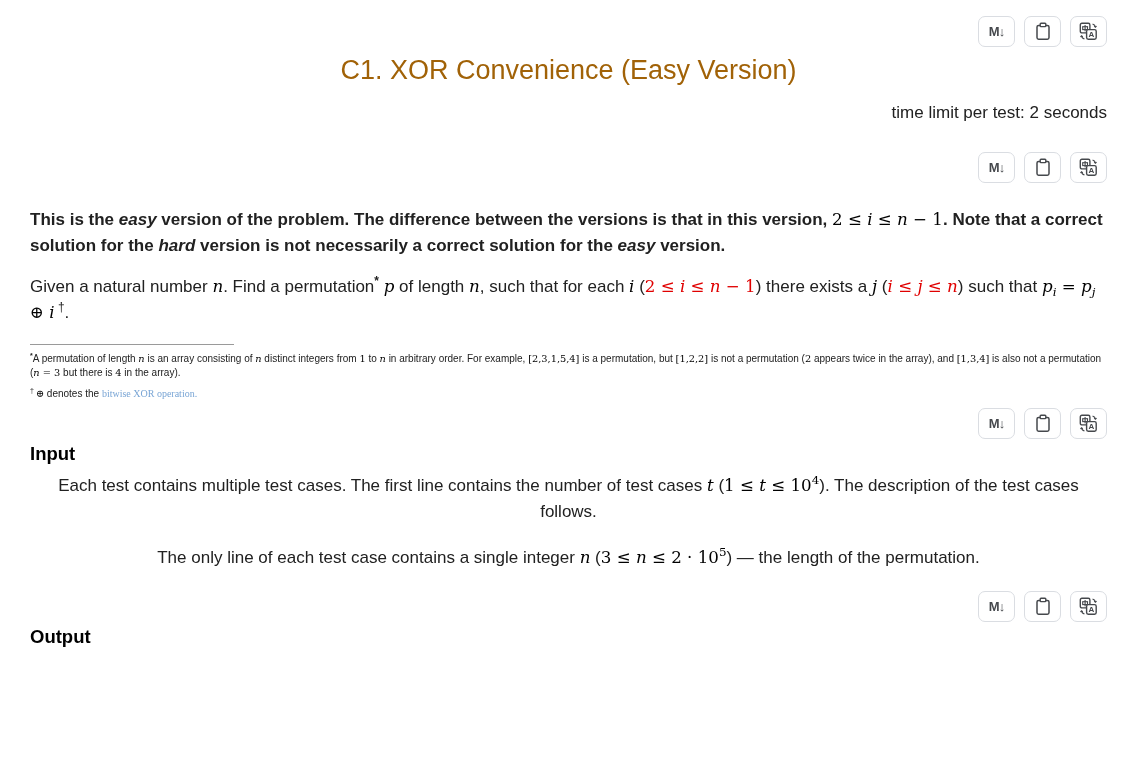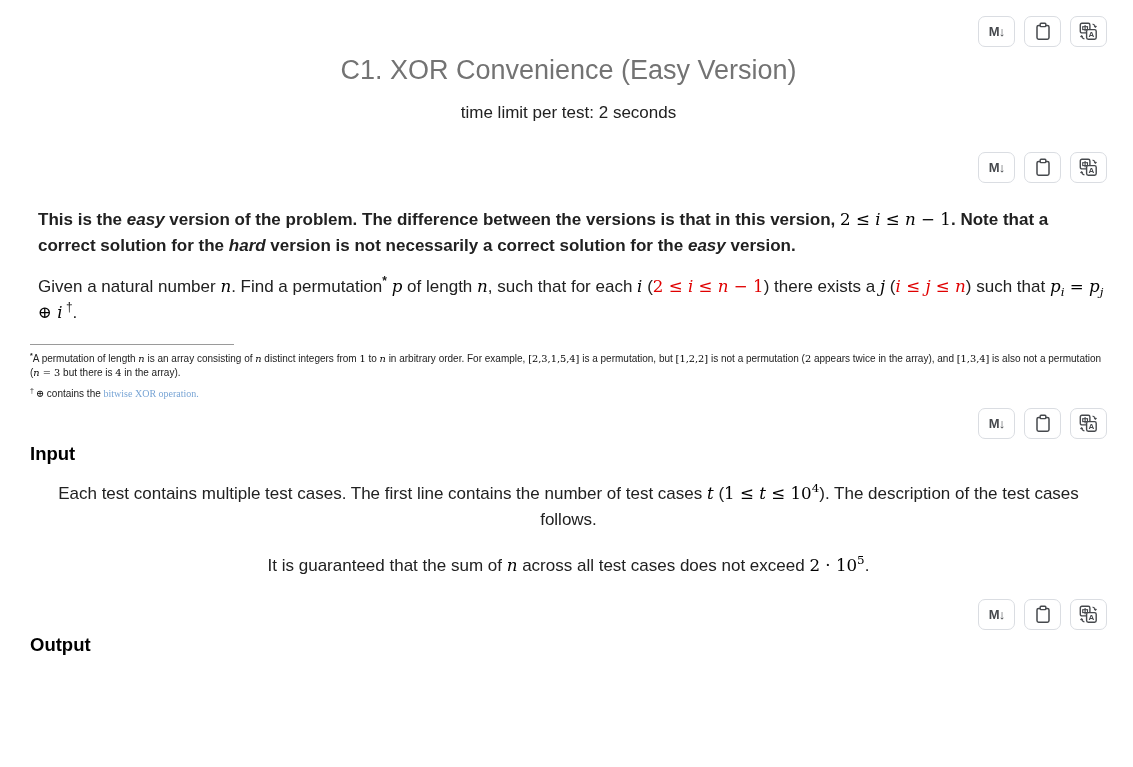--- a/index.html
+++ b/index.html
@@ -18,26 +18,26 @@
   
   .toolbar{display:flex;justify-content:flex-end;gap:9px;}
   .tbtn{
     width:37px;height:31px;border:1px solid var(--btn-border);border-radius:7px;
     background:#fff;display:inline-flex;align-items:center;justify-content:center;
     cursor:pointer;padding:0;color:var(--icon);
   }
   .md-label{font-weight:700;font-size:13px;color:var(--icon);letter-spacing:-1px;font-family:"Liberation Sans",sans-serif;}
   .tbtn svg{display:block;}
   
-  .title{text-align:center;font-size:27px;color:#737373;margin:8px 0 14px;font-weight:400;}
-  .limits{text-align:center;line-height:26px;color:#212121;}
-  .section-heading{font-size:18.5px;font-weight:700;color:#000;margin:2px 0 16px;}
+  .title{text-align:center;font-size:27px;color:#a16207;margin:8px 0 14px;font-weight:400;}
+  .limits{text-align:right;line-height:26px;color:#212121;}
+  .section-heading{font-size:18.5px;font-weight:700;color:#000;margin:2px 0 8px;}
   
   p{margin:0;line-height:1.5;}
-  .stmt-p{margin-bottom:16px;margin-left:8px;}
+  .stmt-p{margin-bottom:16px;}
   .in-p{margin-bottom:20px;text-align:center;}
   .t{}
   .b{font-weight:700;}
   .bi{font-weight:700;font-style:italic;}
   .m{font-family:"DejaVu Serif", serif;font-size:0.98em;color:#000;}
   .mi{font-family:"DejaVu Serif", serif;font-style:italic;font-size:0.98em;color:#000;}
   .r{color:var(--math-red);}
   .sup{vertical-align:super;font-size:70%;line-height:0;}
   .sub{vertical-align:sub;font-size:70%;line-height:0;}
   .link{color:var(--link-blue);cursor:pointer;font-family:Liberation Serif, serif;}
@@ -105,21 +105,21 @@
     </button>
   </div>
 
   <div>
     <p class="stmt-p"><span class="b">This is the </span><span class="bi">easy</span><span class="b"> version of the problem. The difference between the versions is that in this version, </span><span class="m">2</span><span class="m"> ≤ </span><span class="mi">i</span><span class="m"> ≤ </span><span class="mi">n</span><span class="m"> − 1</span><span class="b">. Note that a correct solution for the </span><span class="bi">hard</span><span class="b"> version is not necessarily a correct solution for the </span><span class="bi">easy</span><span class="b"> version.</span></p>
     <p class="stmt-p"><span class="t">Given a natural number </span><span class="mi">n</span><span class="t">. Find a permutation</span><span class="sup b">*</span><span class="t"> </span><span class="mi">p</span><span class="t"> of length </span><span class="mi">n</span><span class="t">, such that for each </span><span class="mi">i</span><span class="t"> (</span><span class="m r">2</span><span class="m r"> ≤ </span><span class="mi r">i</span><span class="m r"> ≤ </span><span class="mi r">n</span><span class="m r"> − 1</span><span class="t">) there exists a </span><span class="mi">j</span><span class="t"> (</span><span class="mi r">i</span><span class="m r"> ≤ </span><span class="mi r">j</span><span class="m r"> ≤ </span><span class="mi r">n</span><span class="t">) such that </span><span class="mi">p</span><span class="mi sub">i</span><span class="m"> = </span><span class="mi">p</span><span class="mi sub">j</span><span class="m"> ⊕ </span><span class="mi">i</span><span class="sup"> †</span><span class="t">.</span></p>
 
     <hr class="fn-rule">
     <div class="footnote">
       <p><span class="sup b">*</span><span class="t">A permutation of length </span><span class="mi">n</span><span class="t"> is an array consisting of </span><span class="mi">n</span><span class="t"> distinct integers from </span><span class="m">1</span><span class="t"> to </span><span class="mi">n</span><span class="t"> in arbitrary order. For example, </span><span class="m">[2,3,1,5,4]</span><span class="t"> is a permutation, but </span><span class="m">[1,2,2]</span><span class="t"> is not a permutation (</span><span class="m">2</span><span class="t"> appears twice in the array), and </span><span class="m">[1,3,4]</span><span class="t"> is also not a permutation (</span><span class="mi">n</span><span class="m"> = </span><span class="m">3</span><span class="t"> but there is </span><span class="m">4</span><span class="t"> in the array).</span></p>
-      <p><span class="sup">† </span><span class="m">⊕</span><span class="t"> contains the </span><span class="link">bitwise XOR operation.</span></p>
+      <p><span class="sup">† </span><span class="m">⊕</span><span class="t"> denotes the </span><span class="link">bitwise XOR operation.</span></p>
     </div>
   </div>
 
   <div class="toolbar tb-mid">
     <button class="tbtn">
       <span class="md-label">M↓</span>
     </button>
     <button class="tbtn">
       <svg width="18" height="19" viewBox="0 0 18 19" fill="none" stroke="currentColor">
         <rect x="3" y="3.4" width="12" height="13.8" rx="1.6" stroke-width="1.5"></rect>
@@ -137,21 +137,21 @@
         <text x="12.4" y="15" font-size="8" text-anchor="middle" fill="currentColor" stroke="none" font-family="Liberation Sans, sans-serif" font-weight="700">A</text>
         <path d="M5.4 16.9 q-2.5-0.5-2.8-3" stroke-width="1.2"></path>
         <path d="M3.7 15.1 l-1.1-1.3 -1.2 1.1" stroke-width="1.1"></path>
       </svg>
     </button>
   </div>
 
   <div>
     <div class="section-heading">Input</div>
     <p class="in-p"><span class="t">Each test contains multiple test cases. The first line contains the number of test cases </span><span class="mi">t</span><span class="t"> (</span><span class="m">1</span><span class="m"> ≤ </span><span class="mi">t</span><span class="m"> ≤ </span><span class="m">10</span><span class="m sup">4</span><span class="t">). The description of the test cases follows.</span></p>
-    <p class="in-p"><span class="t">It is guaranteed that the sum of </span><span class="mi">n</span><span class="t"> across all test cases does not exceed </span><span class="m">2 · 10</span><span class="m sup">5</span><span class="t">.</span></p>
+    <p class="in-p"><span class="t">The only line of each test case contains a single integer </span><span class="mi">n</span><span class="t"> (</span><span class="m">3</span><span class="m"> ≤ </span><span class="mi">n</span><span class="m"> ≤ </span><span class="m">2 · 10</span><span class="m sup">5</span><span class="t">) — the length of the permutation.</span></p>
   </div>
 
   <div class="toolbar tb-mid">
     <button class="tbtn">
       <span class="md-label">M↓</span>
     </button>
     <button class="tbtn">
       <svg width="18" height="19" viewBox="0 0 18 19" fill="none" stroke="currentColor">
         <rect x="3" y="3.4" width="12" height="13.8" rx="1.6" stroke-width="1.5"></rect>
         <rect x="6.2" y="1.2" width="5.6" height="3.4" rx="0.8" fill="#fff" stroke-width="1.4"></rect>

